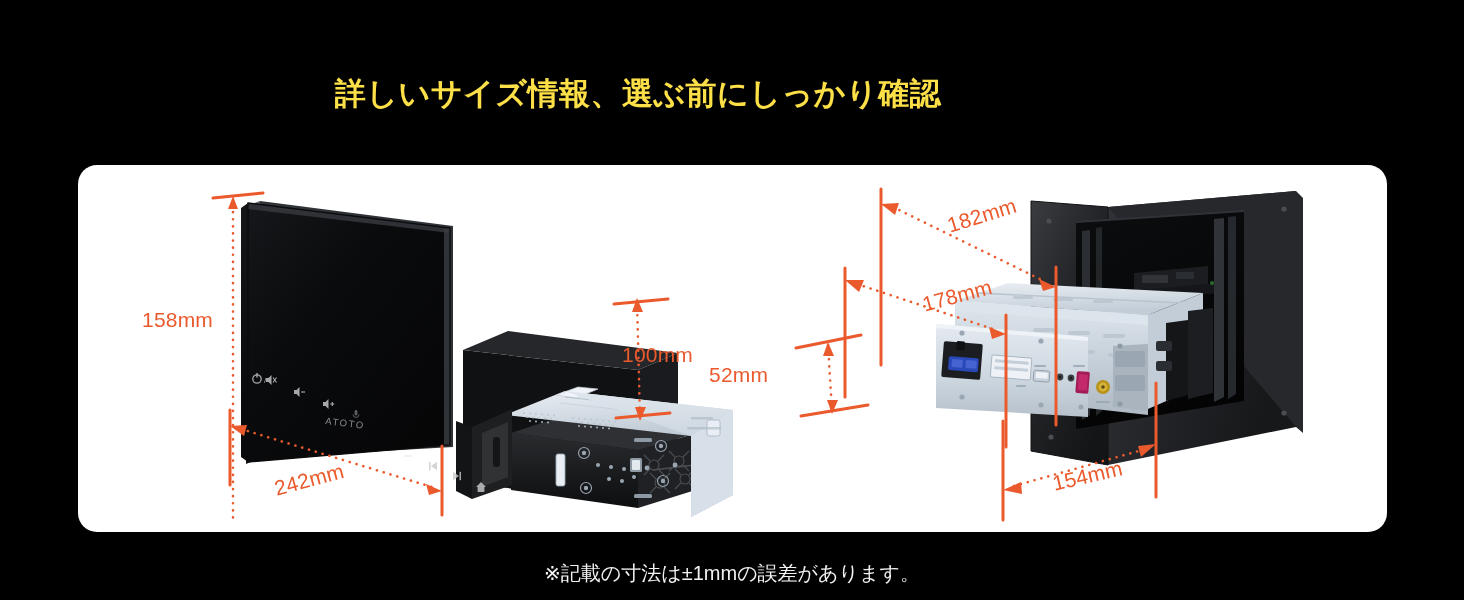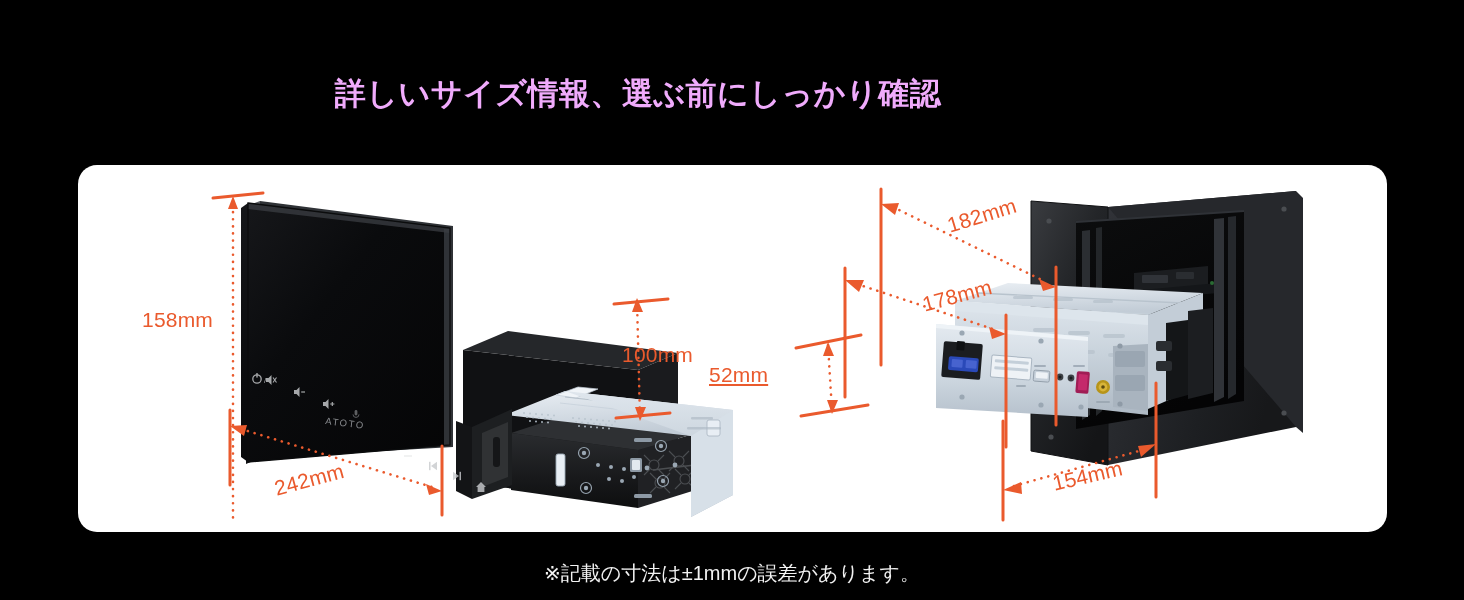--- a/index.html
+++ b/index.html
@@ -7,21 +7,21 @@
     width: 1464px; height: 600px;
     background: #000;
     font-family: "Liberation Sans", "DejaVu Sans", sans-serif;
     overflow: hidden;
   }
   .page { position: relative; width: 1464px; height: 600px; background: #000; }
 
   .title {
     position: absolute; top: 72px; left: 0; width: 1276px;
     text-align: center;
-    color: #f0abfc;
+    color: #fde047;
     font-size: 31px;
     font-weight: bold;
     letter-spacing: 0.5px;
     line-height: 44px;
     white-space: nowrap;
   }
 
   .caption {
     position: absolute; top: 558px; left: 0; width: 1464px;
     text-align: center;
@@ -486,21 +486,21 @@
       <div class="dim-label" style="left:64px; top:143px;">158mm</div>
 
       <div class="dim-label rot-a" style="left:197px; top:312px;">242mm</div>
 
       <div class="dim-label" style="left:544px; top:178px;">100mm</div>
 
       <div class="dim-label rot-b" style="left:870px; top:49px;">182mm</div>
 
       <div class="dim-label rot-c" style="left:845px; top:128px;">178mm</div>
 
-      <div class="dim-label" style="left:631px; top:198px;text-decoration:underline;">52mm</div>
+      <div class="dim-label" style="left:631px; top:198px;">52mm</div>
 
       <div class="dim-label rot-d" style="left:975px; top:307px;">154mm</div>
 
     </div>
   </div>
 
   <div class="caption">※記載の寸法は±1mmの誤差があります。</div>
 
 </div>
 

